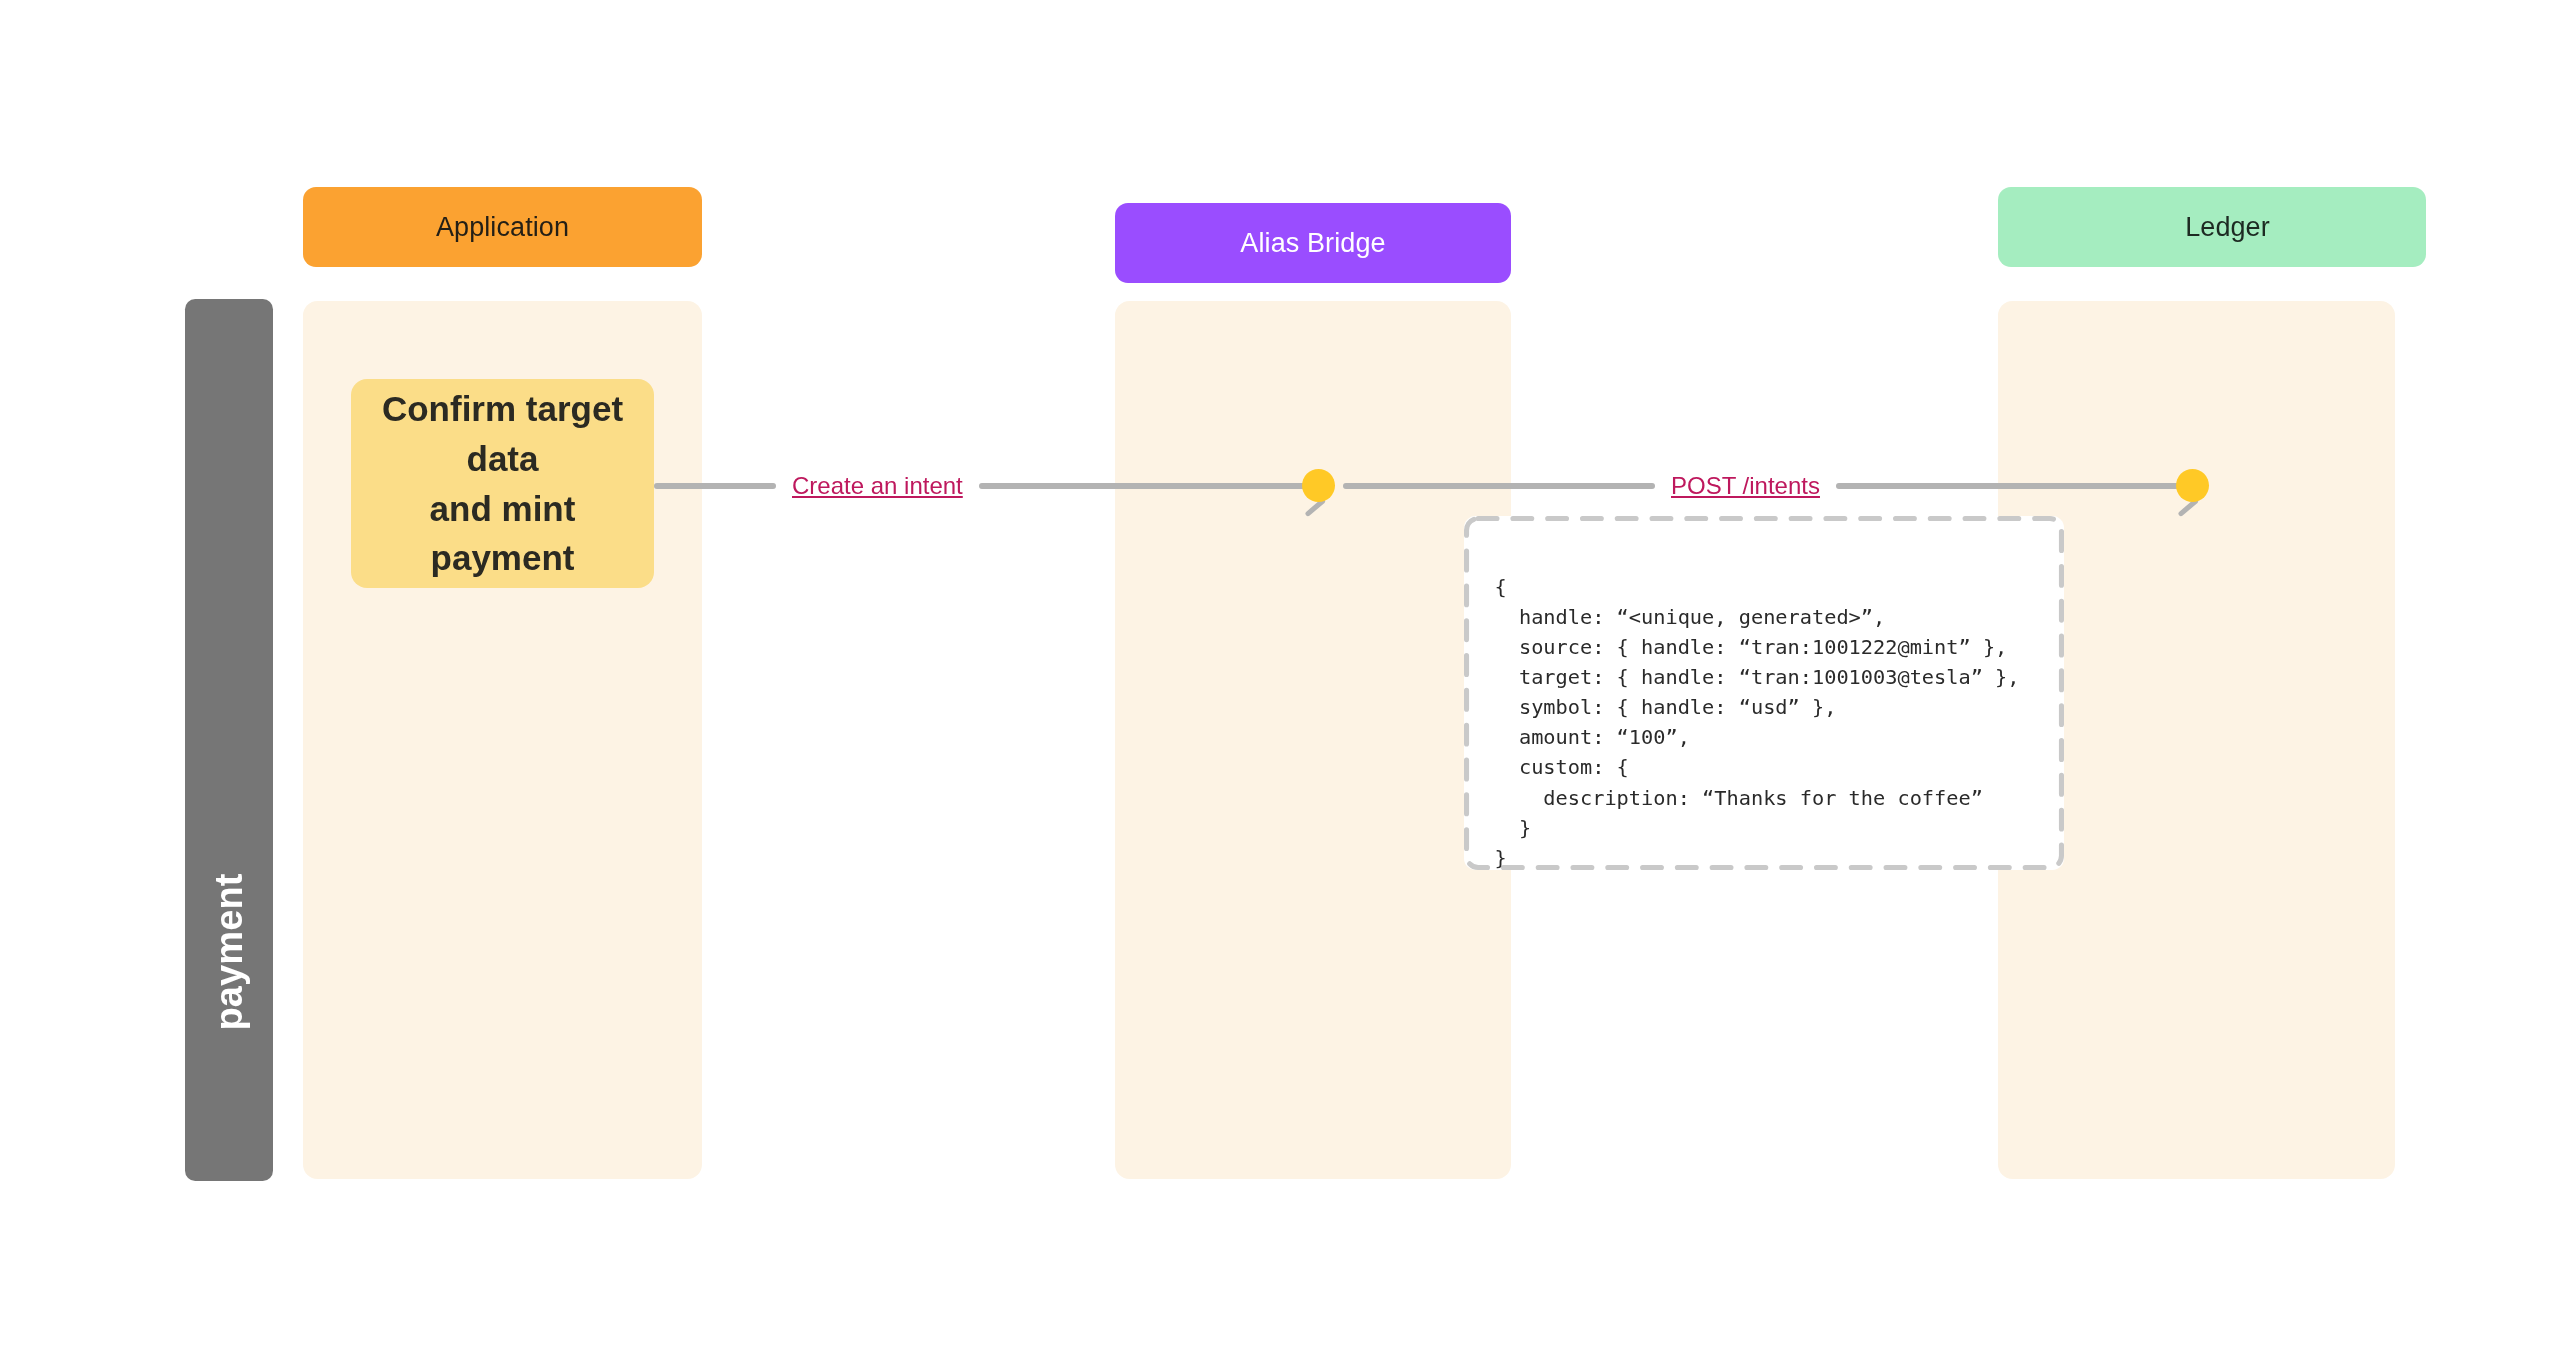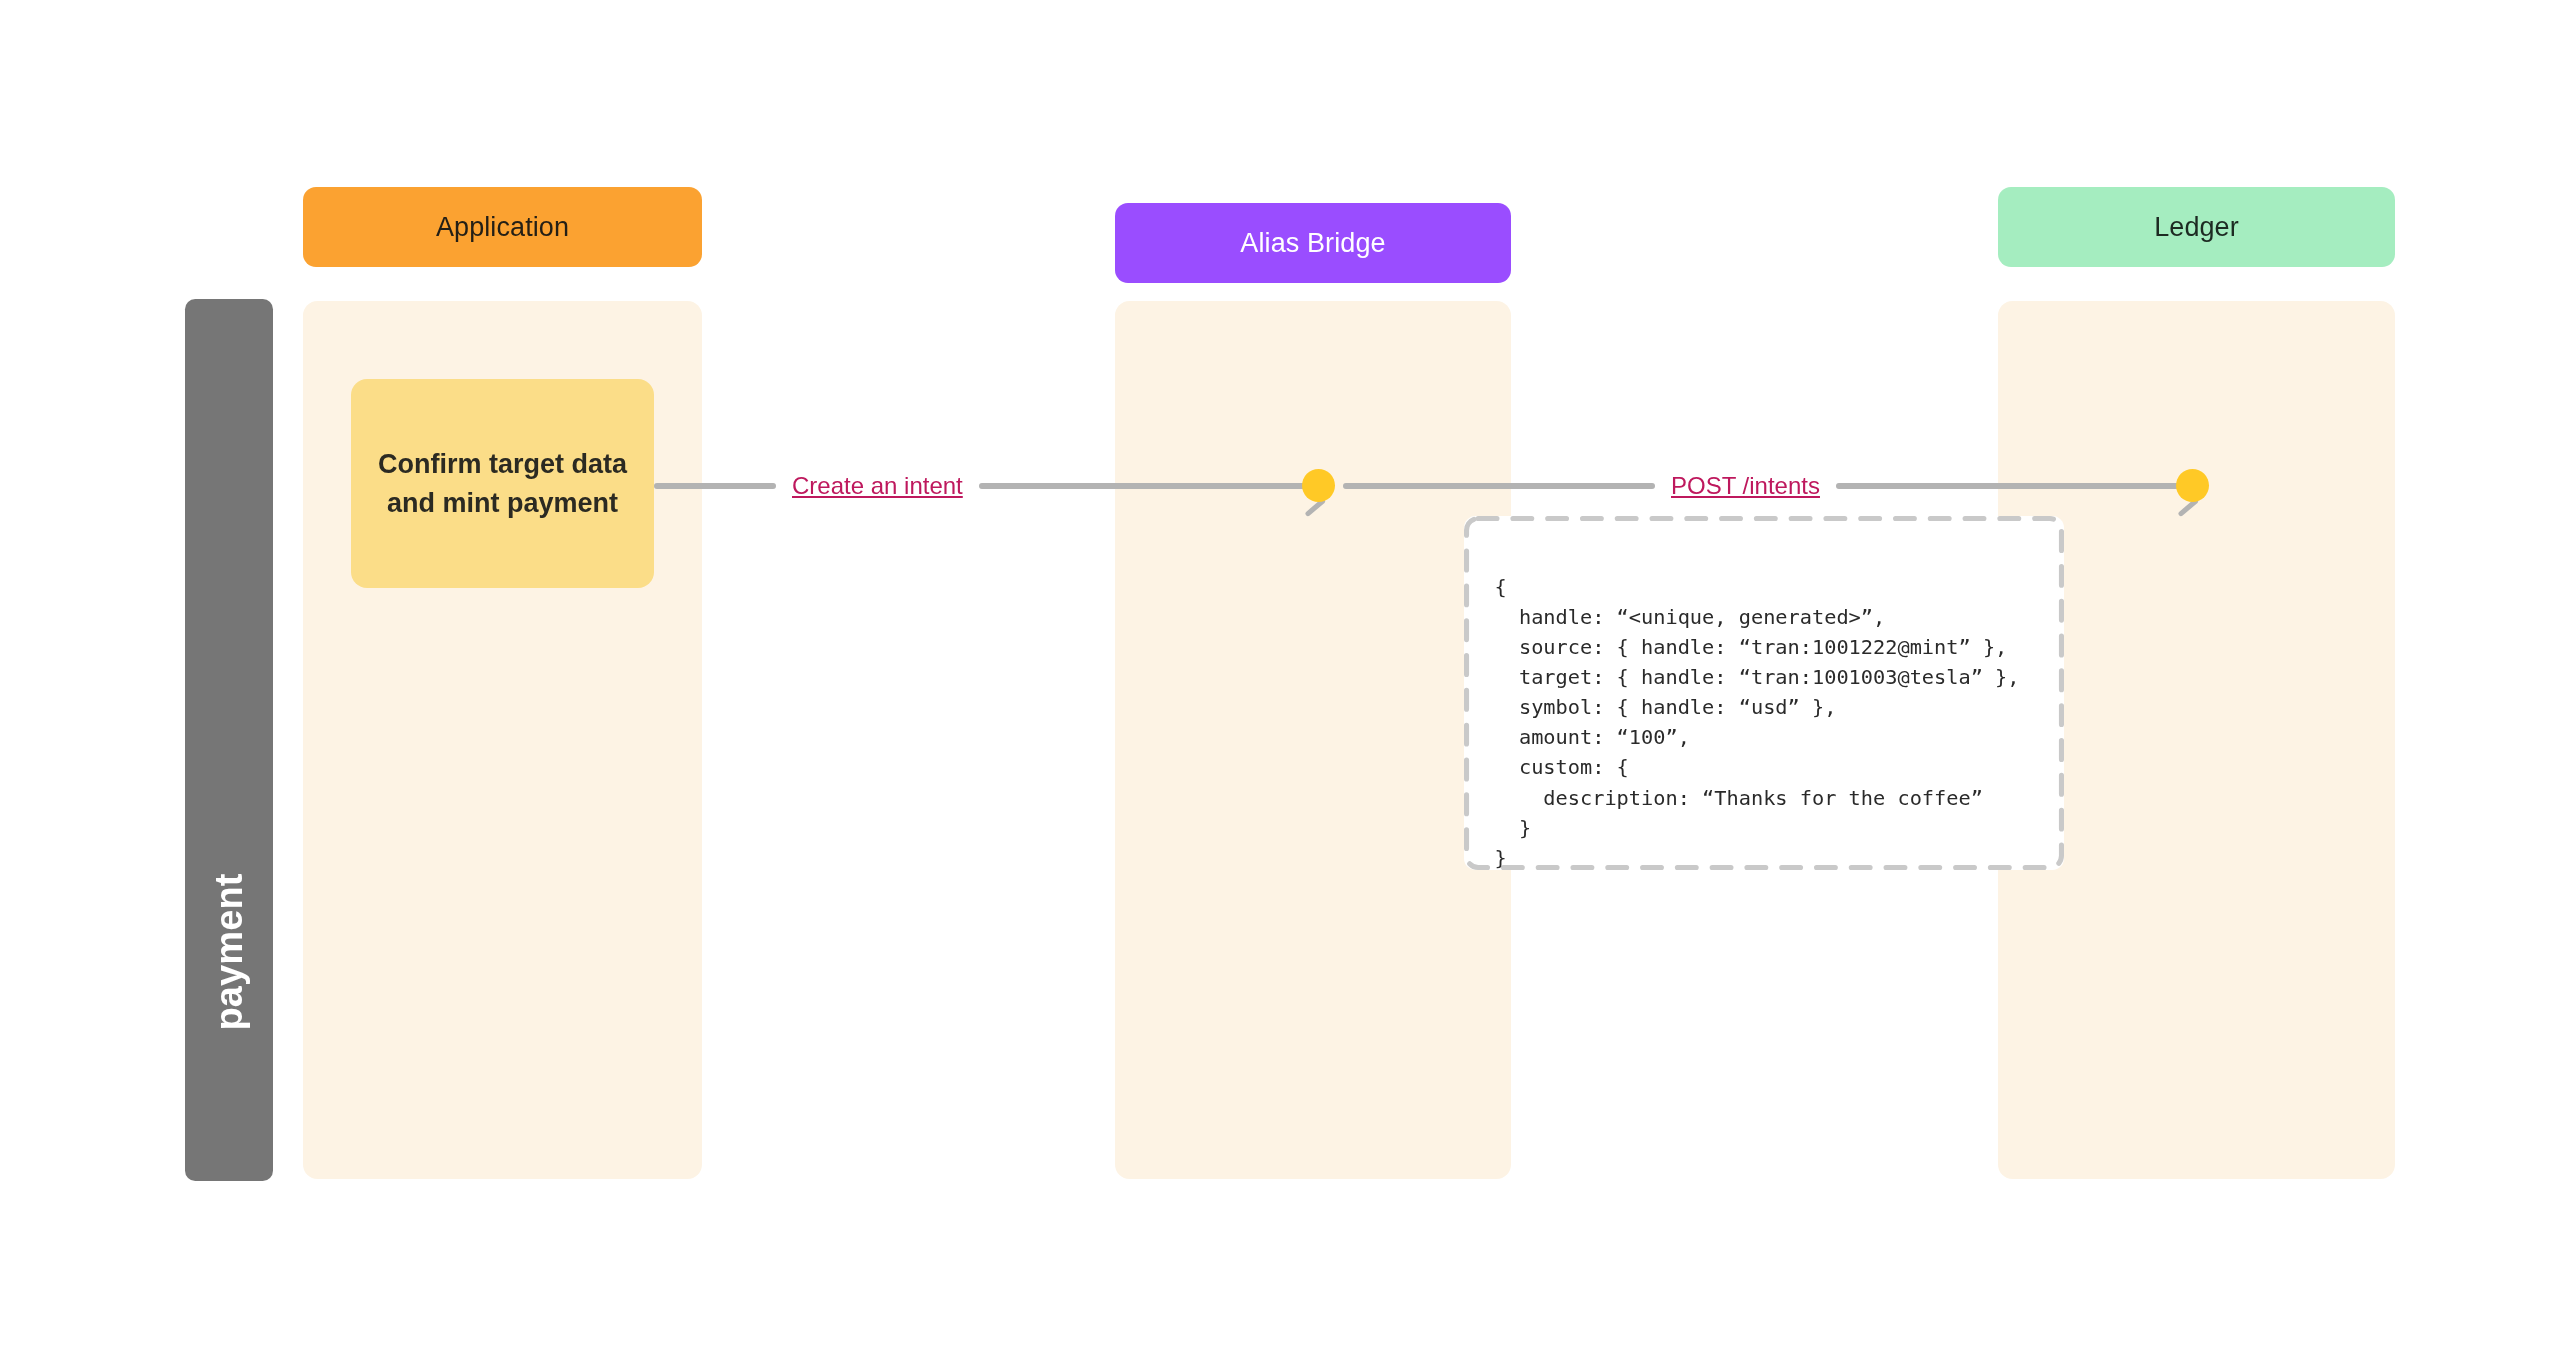--- a/index.html
+++ b/index.html
@@ -62,21 +62,21 @@
     letter-spacing: 0.1px;
   }
 
   
   .lane-app     { left: 303px;  width: 399px; }
   .lane-bridge  { left: 1115px; width: 396px; }
   .lane-ledger  { left: 1998px; width: 397px; }
 
   .hdr-app     { left: 303px;  width: 399px; background: #fba231; }
   .hdr-bridge  { left: 1115px; width: 396px; background: #9a4dff; margin-top: 16px; }
-  .hdr-ledger  { left: 1998px; width: 397px; background: #a5edc0; }
+  .hdr-ledger  { left: 1998px; width: 397px; background: #a5edc0; padding-left: 31px; }
 
   .hdr-app .lane-header-label    { color: #231f16; }
   .hdr-bridge .lane-header-label { color: #ffffff; }
   .hdr-ledger .lane-header-label { color: #1d2a22; }
 
   
   .action-card {
     position: absolute;
     left: 351px;
     top: 379px;
@@ -85,21 +85,21 @@
     background: #fbdd88;
     border-radius: 16px;
     display: flex;
     align-items: center;
     justify-content: center;
     text-align: center;
     padding: 0 25px;
     box-sizing: border-box;
   }
   .action-card-label {
-    font-size: 27px;
+    font-size: 35px;
     font-weight: 700;
     line-height: 1.42;
     color: #2b2a22;
   }
 
   
   .flow-node {
     position: absolute;
     width: 33px;
     height: 33px;

